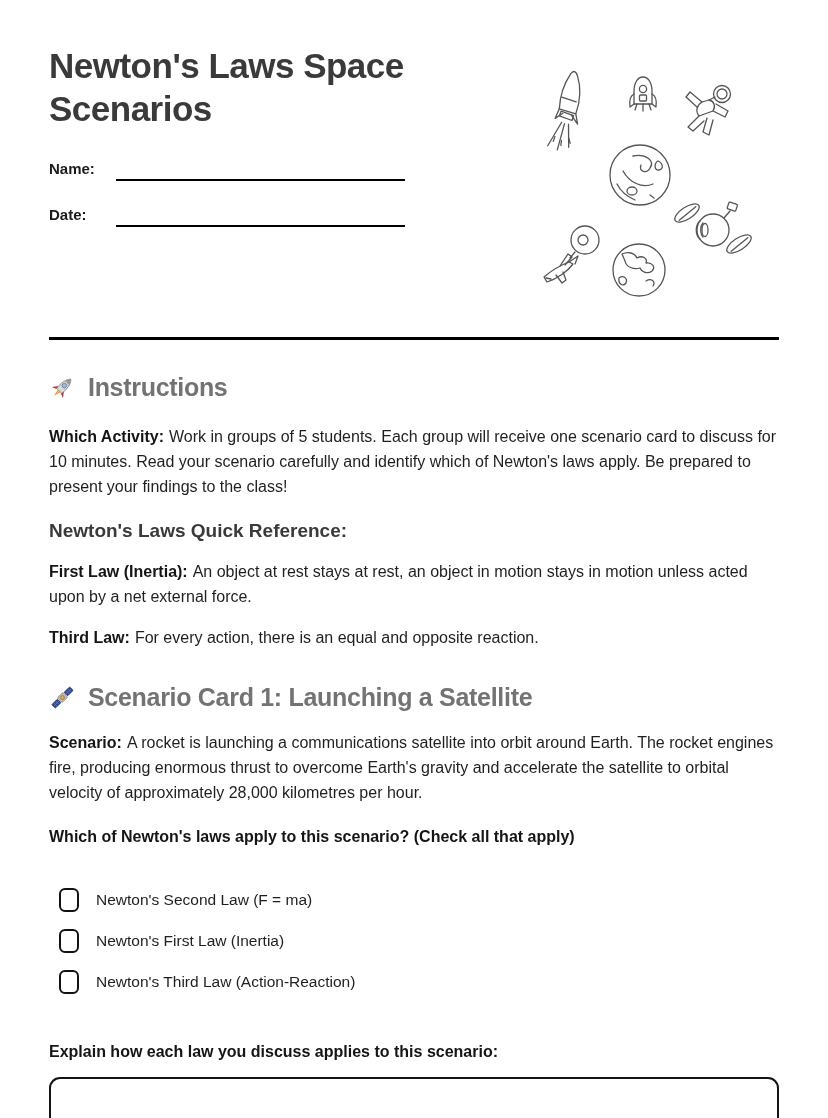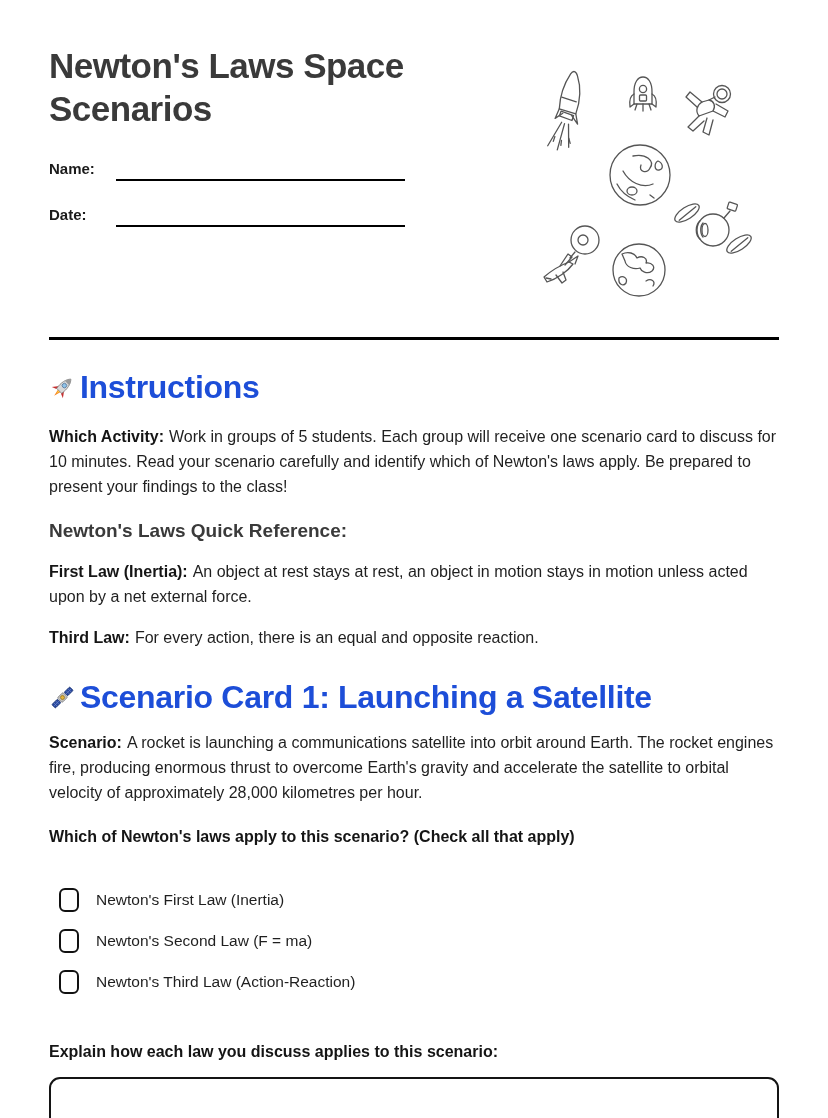--- a/index.html
+++ b/index.html
@@ -14,21 +14,21 @@
   .field-row.name { margin-top: 28px; }
   .field-row.date { margin-top: 23px; }
   .field-label { width: 67px; font-size: 15px; font-weight: 700; color: #1b1b1b; padding-bottom: 2px; }
   .field-line { width: 289px; border: none; outline: none; background: transparent; border-bottom: 2px solid #000; height: 22px; font-size: 15px; color: #1b1b1b; border-radius: 0; padding: 0 2px; }
 
   .illustration { position: absolute; left: 538px; top: 50px; }
 
   hr.divider { border: none; border-top: 3px solid #000; margin: 110px 0 0 0; }
 
   
-  h2.h2 { display: flex; align-items: center; gap: 4px; margin: 32px 0 0 0; font-size: 32px; line-height: 30px; font-weight: 700; color: #1d4ed8; letter-spacing: -0.3px; }
+  h2.h2 { display: flex; align-items: center; gap: 12px; margin: 32px 0 0 0; font-size: 25px; line-height: 30px; font-weight: 700; color: #737373; letter-spacing: -0.3px; }
   h3.h3 { margin: 20px 0 0 0; font-size: 19px; line-height: 24px; font-weight: 700; color: #3a3a3a; }
   p.para { margin: 22px 0 0 0; font-size: 16px; line-height: 25px; color: #1f1f1f; }
   p.para.tight { margin-top: 16px; }
   p.para strong { color: #151515; margin-right: 5px; }
   p.question { margin: 21px 0 0 0; font-size: 16px; line-height: 22px; font-weight: 700; color: #151515; }
 
   
   .options { margin-top: 38px; padding-left: 10px; display: flex; flex-direction: column; gap: 14px; }
   .option-row { display: flex; align-items: center; gap: 17px; height: 27px; cursor: pointer; }
   .checkbox { width: 20px; height: 24px; border: 2.5px solid #111; border-radius: 6px; background: #fff; flex: 0 0 auto; }
@@ -100,25 +100,25 @@
         <span>Scenario Card 1: Launching a Satellite</span>
       </h2>
 
       <p class="para" style="margin-top:18px;"><strong>Scenario:</strong><span>A rocket is launching a communications satellite into orbit around Earth. The rocket engines fire, producing enormous thrust to overcome Earth's gravity and accelerate the satellite to orbital velocity of approximately 28,000 kilometres per hour.</span></p>
 
       <p class="question">Which of Newton's laws apply to this scenario? (Check all that apply)</p>
 
       <div class="options">
         <div class="option-row">
           <span class="checkbox"></span>
-          <span class="option-label">Newton's First Law (Inertia)</span>
+          <span class="option-label">Newton's Second Law (F = ma)</span>
         </div>
         <div class="option-row">
           <span class="checkbox"></span>
-          <span class="option-label">Newton's Second Law (F = ma)</span>
+          <span class="option-label">Newton's First Law (Inertia)</span>
         </div>
         <div class="option-row">
           <span class="checkbox"></span>
           <span class="option-label">Newton's Third Law (Action-Reaction)</span>
         </div>
       </div>
 
       <p class="explain">Explain how each law you discuss applies to this scenario:</p>
       <textarea class="answer-box" style=""></textarea>
     </section>

